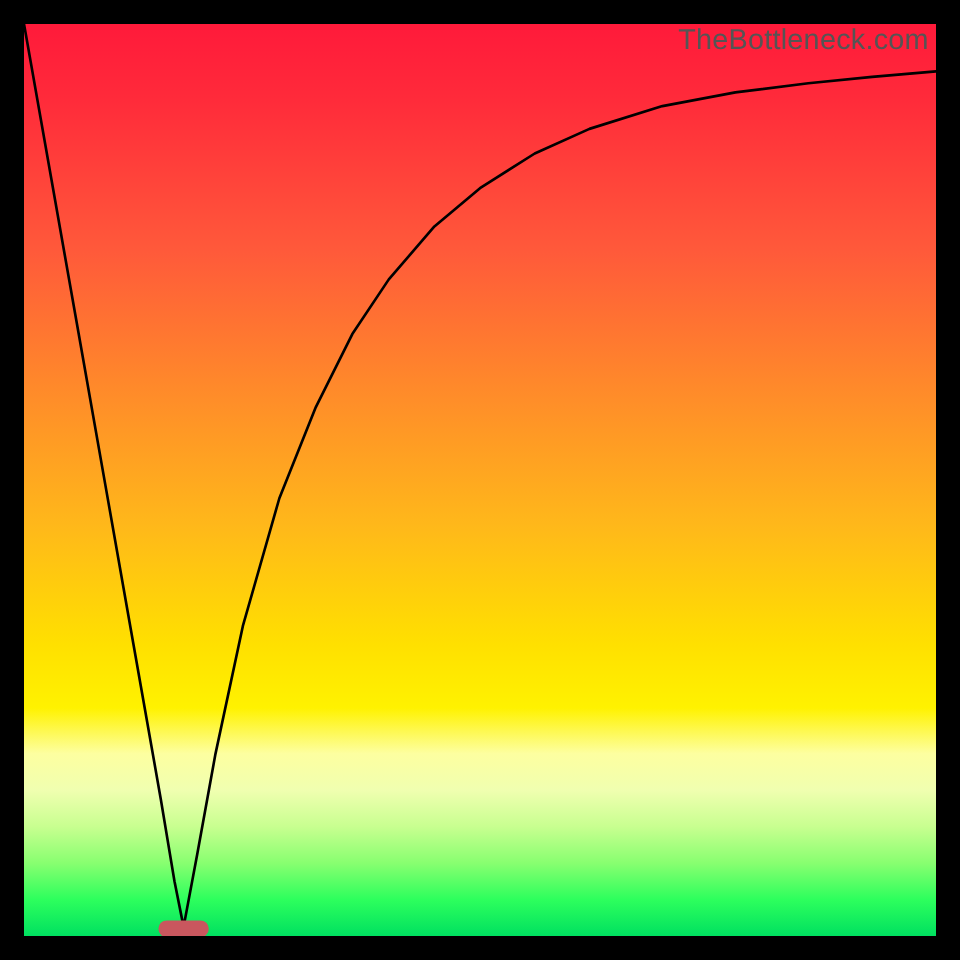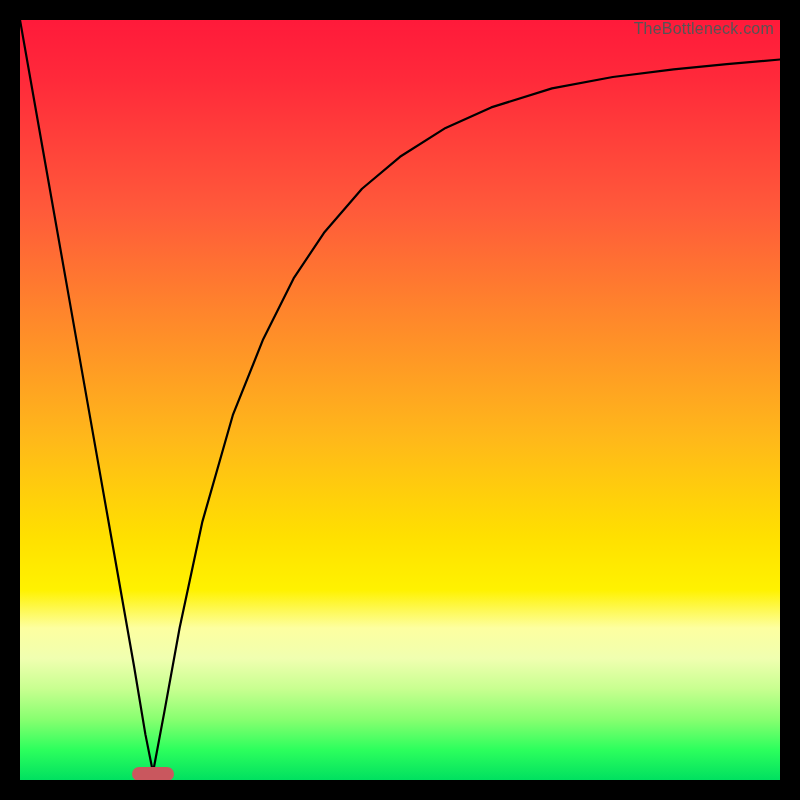--- a/index.html
+++ b/index.html
@@ -45,21 +45,21 @@
       #2dff5d 96%,
       #00e060 100%
     );
   }
   .watermark {
     position: absolute;
     top: 0px;
     right: 6px;
     color: #555;
     font-family: Arial, Helvetica, sans-serif;
-    font-size: 16px;
+    font-size: 24px;
     font-weight: 500;
     letter-spacing: 0.2px;
     user-select: none;
   }
   .marker {
     position: absolute;
     background: #c9575e;
     border-radius: 10px;
   }
   svg.curve {

